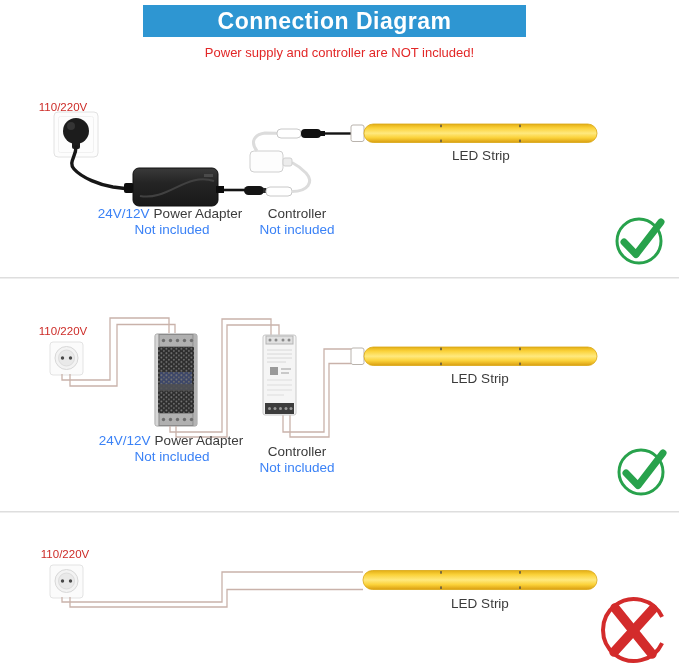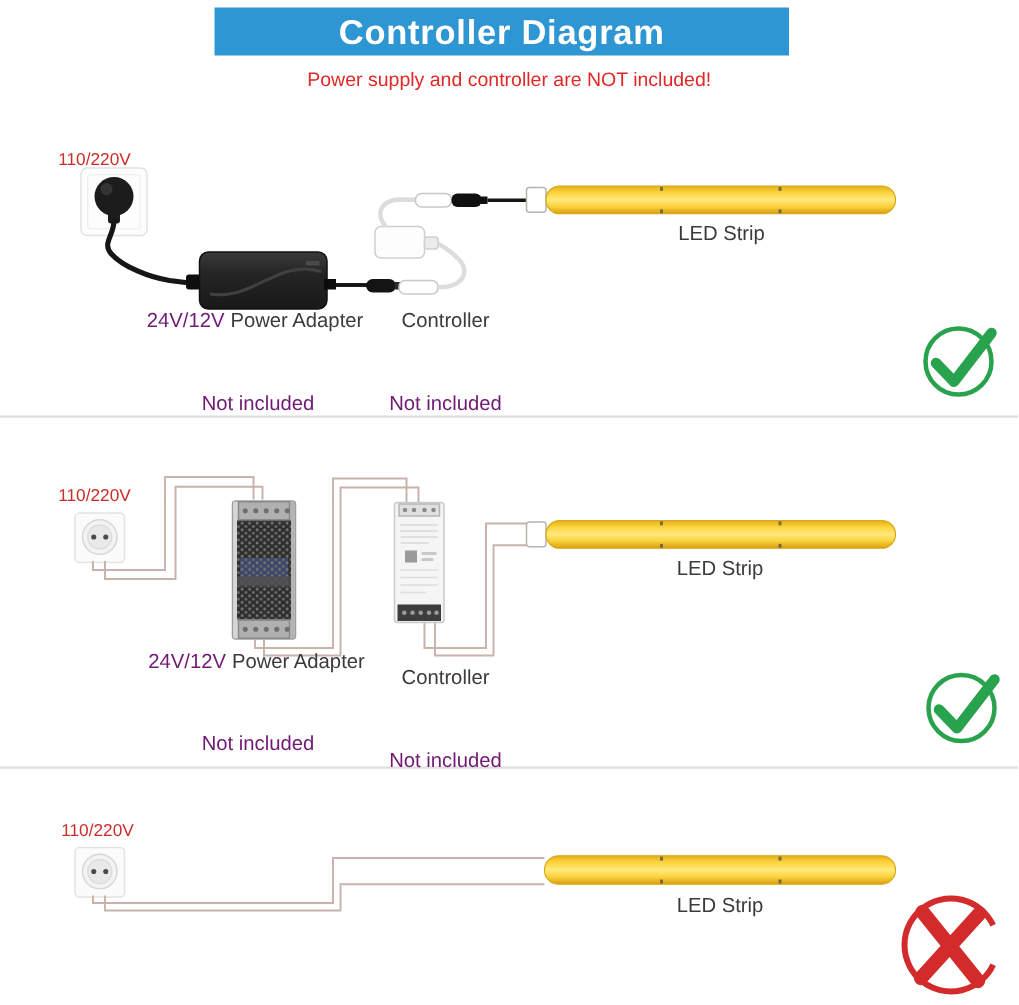--- a/index.html
+++ b/index.html
@@ -5,33 +5,33 @@
   html,body{margin:0;padding:0;background:#fff;}
   .stage{position:relative;width:679px;height:670px;background:#ffffff;overflow:hidden;
          font-family:"Liberation Sans", sans-serif;}
   .banner{position:absolute;left:143px;top:5px;width:383px;height:32px;background:#2e96d2;
           display:flex;align-items:center;justify-content:center;}
   .banner span{color:#ffffff;font-weight:bold;font-size:23px;letter-spacing:0.5px;}
   .warning{position:absolute;left:0;right:0;top:45px;text-align:center;
            color:#e22727;font-size:13px;}
   .lbl{position:absolute;transform:translateX(-50%);white-space:nowrap;
        font-size:13.5px;color:#3b3b3b;line-height:1.1;text-align:right;}
-  .red-t{color:#701a75;margin-top:39px;}
+  .red-t{color:#3b82f6;}
   .dark-t{color:#3b3b3b;}
   .sp{margin-left:4px;}
   .v{font-size:11.5px;color:#cd2b27;}
   svg{position:absolute;left:0;top:0;}
 </style>
 </head>
 <body>
 
 <div class="stage">
 
   <div class="banner">
-    <span>Controller Diagram</span>
+    <span>Connection Diagram</span>
   </div>
   <div class="warning">Power supply and controller are NOT included!</div>
 
   <svg width="679" height="670" viewBox="0 0 679 670">
     <defs>
       <linearGradient id="stripGrad" x1="0" x2="0" y1="0" y2="1">
         <stop offset="0" stop-color="#e3ae16"></stop>
         <stop offset="0.22" stop-color="#fbd23a"></stop>
         <stop offset="0.5" stop-color="#ffe97e"></stop>
         <stop offset="0.74" stop-color="#fbd23a"></stop>

